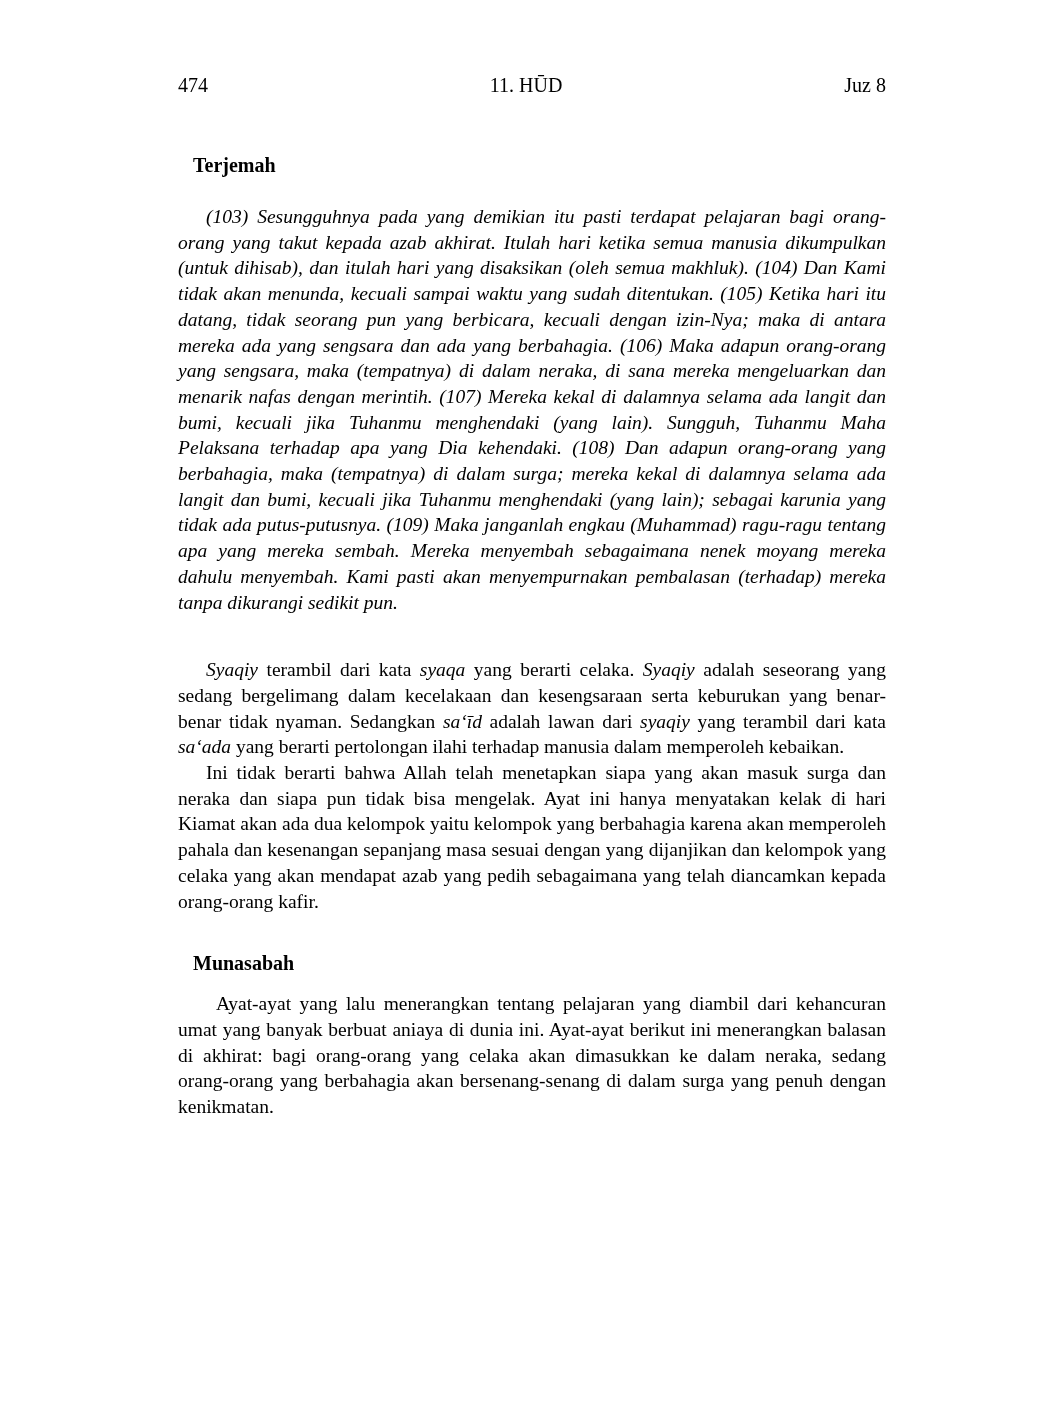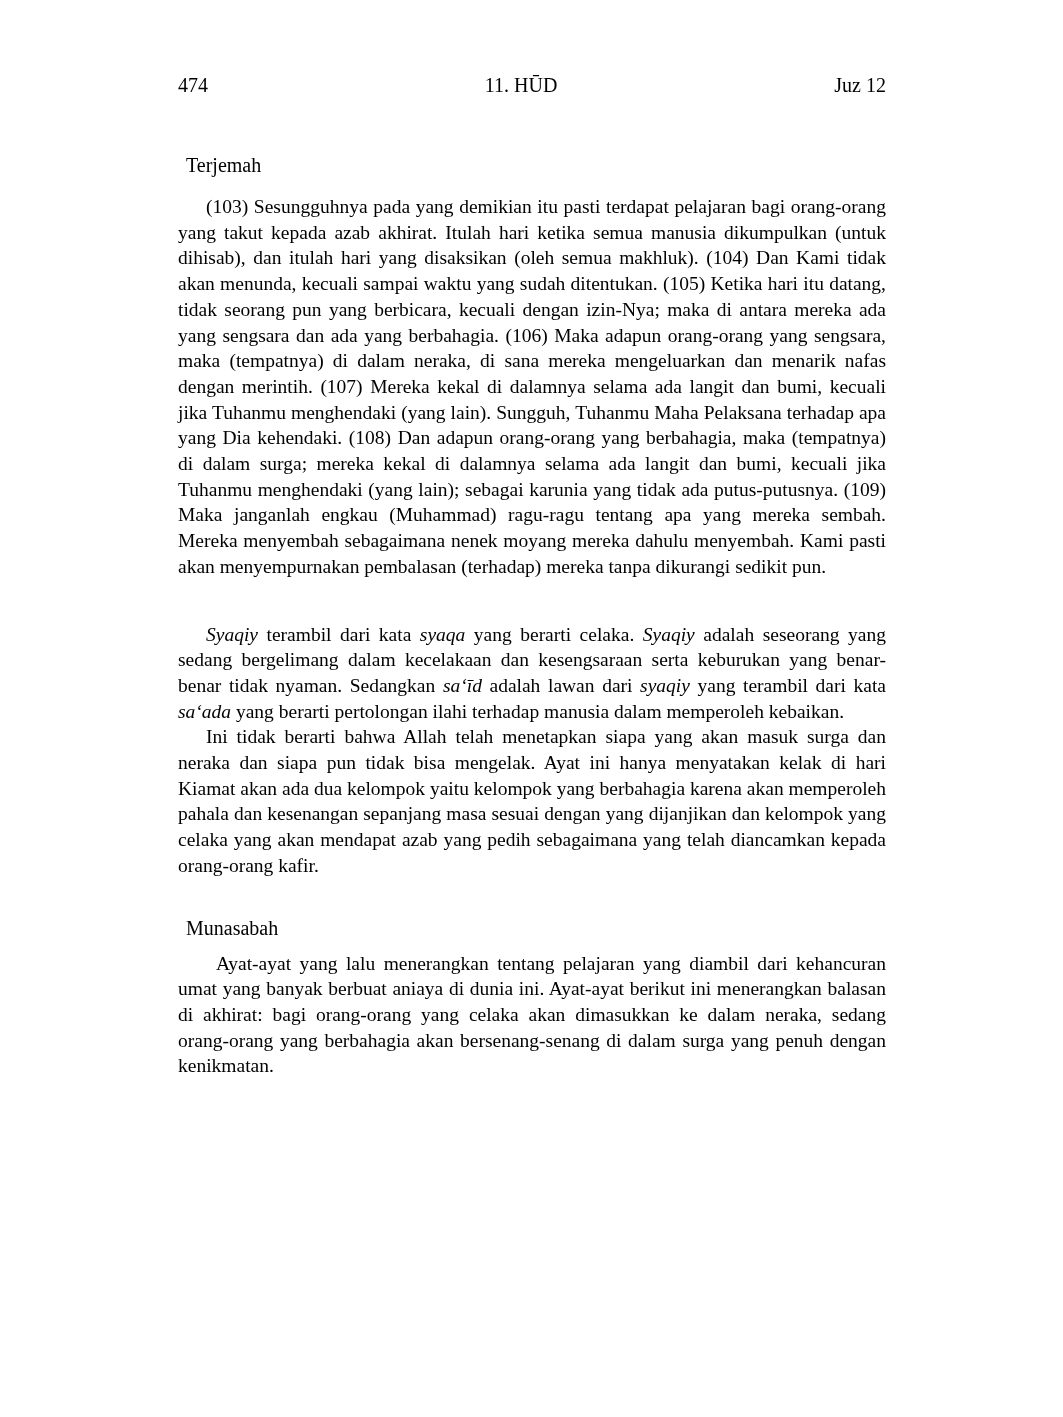--- a/index.html
+++ b/index.html
@@ -27,36 +27,37 @@
   }
   .page-header .center {
     text-align: left;
   }
   section.terjemah { margin-top: 54px; }
   section.kosakata { margin-top: 42px; }
   section.munasabah { margin-top: 36px; }
 
   h2.doc-heading {
     font-size: 20px;
-    font-weight: normal;
-    margin: 8px;
+    font-weight: bold;
+    margin: 15px;
     line-height: 26px;
   }
   p {
     margin: 0;
     font-size: 19.5px;
     line-height: 25.7px;
   }
   .justify { text-align: justify; }
   .indent  { text-indent: 28px; }
   .italic  { font-style: italic; }
   .bold    { font-weight: bold; }
 
   .terjemah-body {
-    margin-top: 16px;
+    margin-top: 26px;
+    font-style: italic;
   }
   .kosakata-line {
     font-size: 20px;
     line-height: 30px;
     white-space: nowrap;
   }
   .kosakata-line .arabic {
     font-family: "DejaVu Sans", sans-serif;
     font-size: 21px;
     direction: rtl;
@@ -71,21 +72,21 @@
   .munasabah-para  { text-indent: 38px; }
 </style>
 </head>
 <body>
 
 <div class="page">
 
   <header class="page-header">
     <span class="left">474</span>
     <span class="center">11. HŪD</span>
-    <span class="right">Juz 12</span>
+    <span class="right">Juz 8</span>
   </header>
 
   <section class="terjemah">
     <h2 class="doc-heading">Terjemah</h2>
     <p class="terjemah-body justify indent">(103) Sesungguhnya pada yang demikian itu pasti terdapat pelajaran bagi orang-orang yang takut kepada azab akhirat. Itulah hari ketika semua manusia dikumpulkan (untuk dihisab), dan itulah hari yang disaksikan (oleh semua makhluk). (104) Dan Kami tidak akan menunda, kecuali sampai waktu yang sudah ditentukan. (105) Ketika hari itu datang, tidak seorang pun yang berbicara, kecuali dengan izin-Nya; maka di antara mereka ada yang sengsara dan ada yang berbahagia. (106) Maka adapun orang-orang yang sengsara, maka (tempatnya) di dalam neraka, di sana mereka mengeluarkan dan menarik nafas dengan merintih. (107) Mereka kekal di dalamnya selama ada langit dan bumi, kecuali jika Tuhanmu menghendaki (yang lain). Sungguh, Tuhanmu Maha Pelaksana terhadap apa yang Dia kehendaki. (108) Dan adapun orang-orang yang berbahagia, maka (tempatnya) di dalam surga; mereka kekal di dalamnya selama ada langit dan bumi, kecuali jika Tuhanmu menghendaki (yang lain); sebagai karunia yang tidak ada putus-putusnya. (109) Maka janganlah engkau (Muhammad) ragu-ragu tentang apa yang mereka sembah. Mereka menyembah sebagaimana nenek moyang mereka dahulu menyembah. Kami pasti akan menyempurnakan pembalasan (terhadap) mereka tanpa dikurangi sedikit pun.</p>
   </section>
 
   <section class="kosakata">
     <p class="kosakata-para-1 justify indent"><span class="italic">Syaqiy</span><span> terambil dari kata </span><span class="italic">syaqa</span><span> yang berarti celaka. </span><span class="italic">Syaqiy</span><span> adalah seseorang yang sedang bergelimang dalam kecelakaan dan kesengsaraan serta keburukan yang benar-benar tidak nyaman. Sedangkan </span><span class="italic">sa‘īd</span><span> adalah lawan dari </span><span class="italic">syaqiy</span><span> yang terambil dari kata </span><span class="italic">sa‘ada</span><span> yang berarti pertolongan ilahi terhadap manusia dalam memperoleh kebaikan.</span></p>
     <p class="kosakata-para-2 justify indent">Ini tidak berarti bahwa Allah telah menetapkan siapa yang akan masuk surga dan neraka dan siapa pun tidak bisa mengelak. Ayat ini hanya menyatakan kelak di hari Kiamat akan ada dua kelompok yaitu kelompok yang berbahagia karena akan memperoleh pahala dan kesenangan sepanjang masa sesuai dengan yang dijanjikan dan kelompok yang celaka yang akan mendapat azab yang pedih sebagaimana yang telah diancamkan kepada orang-orang kafir.</p>

